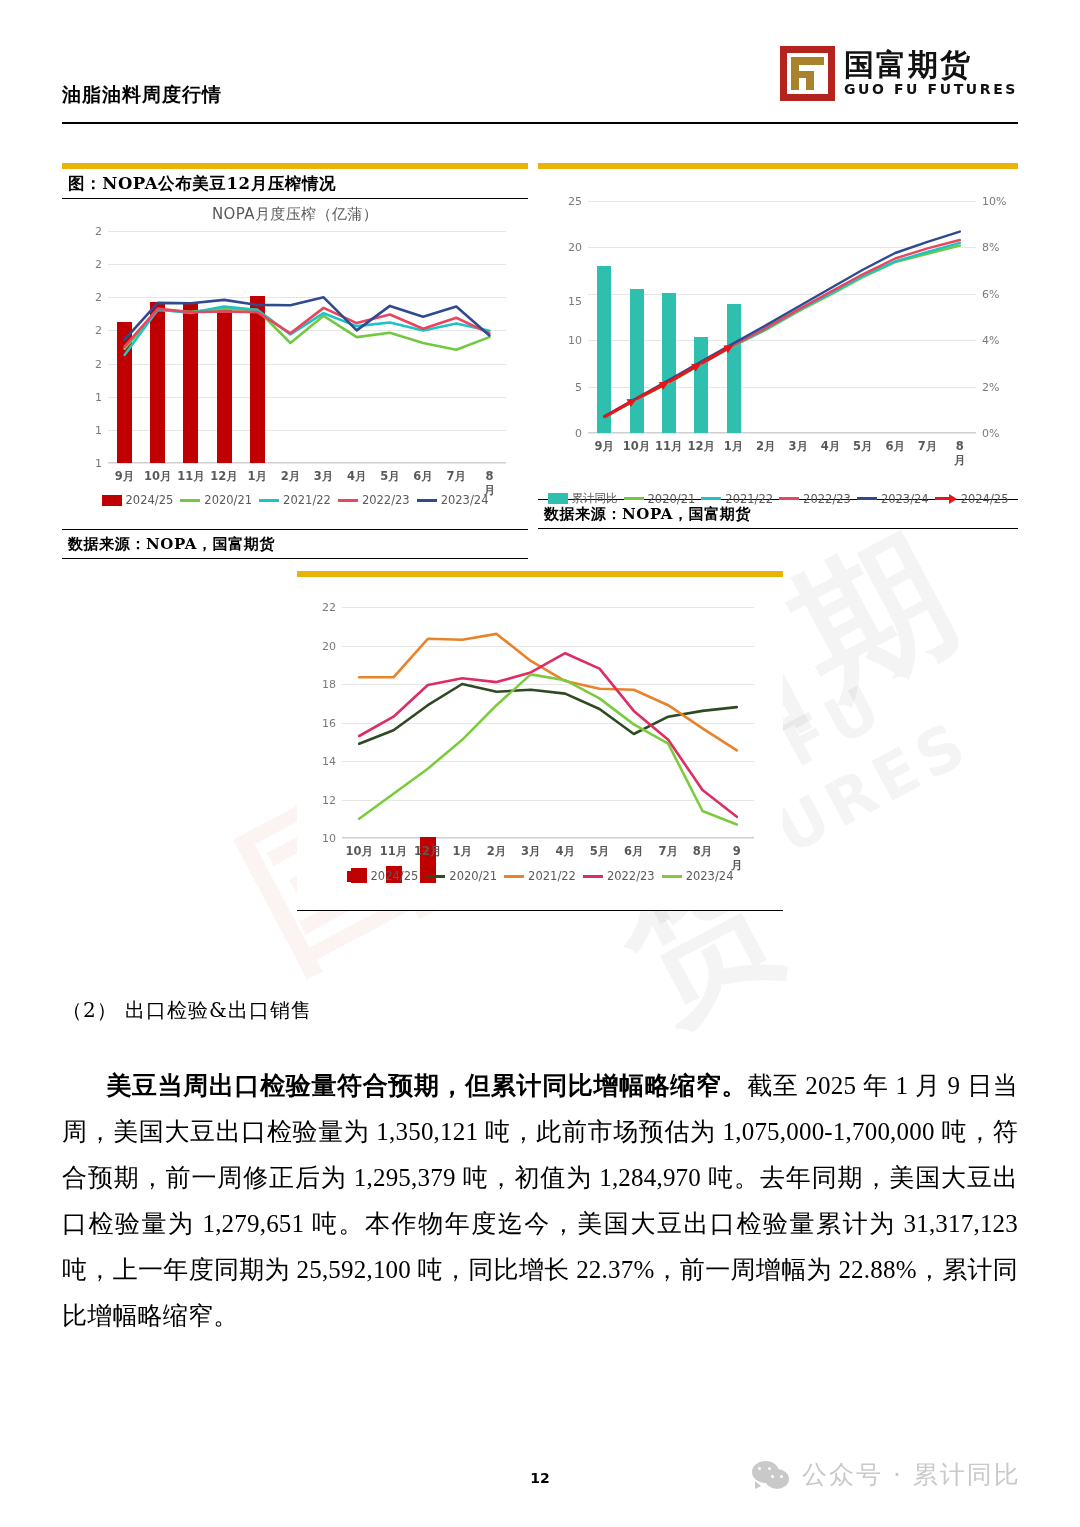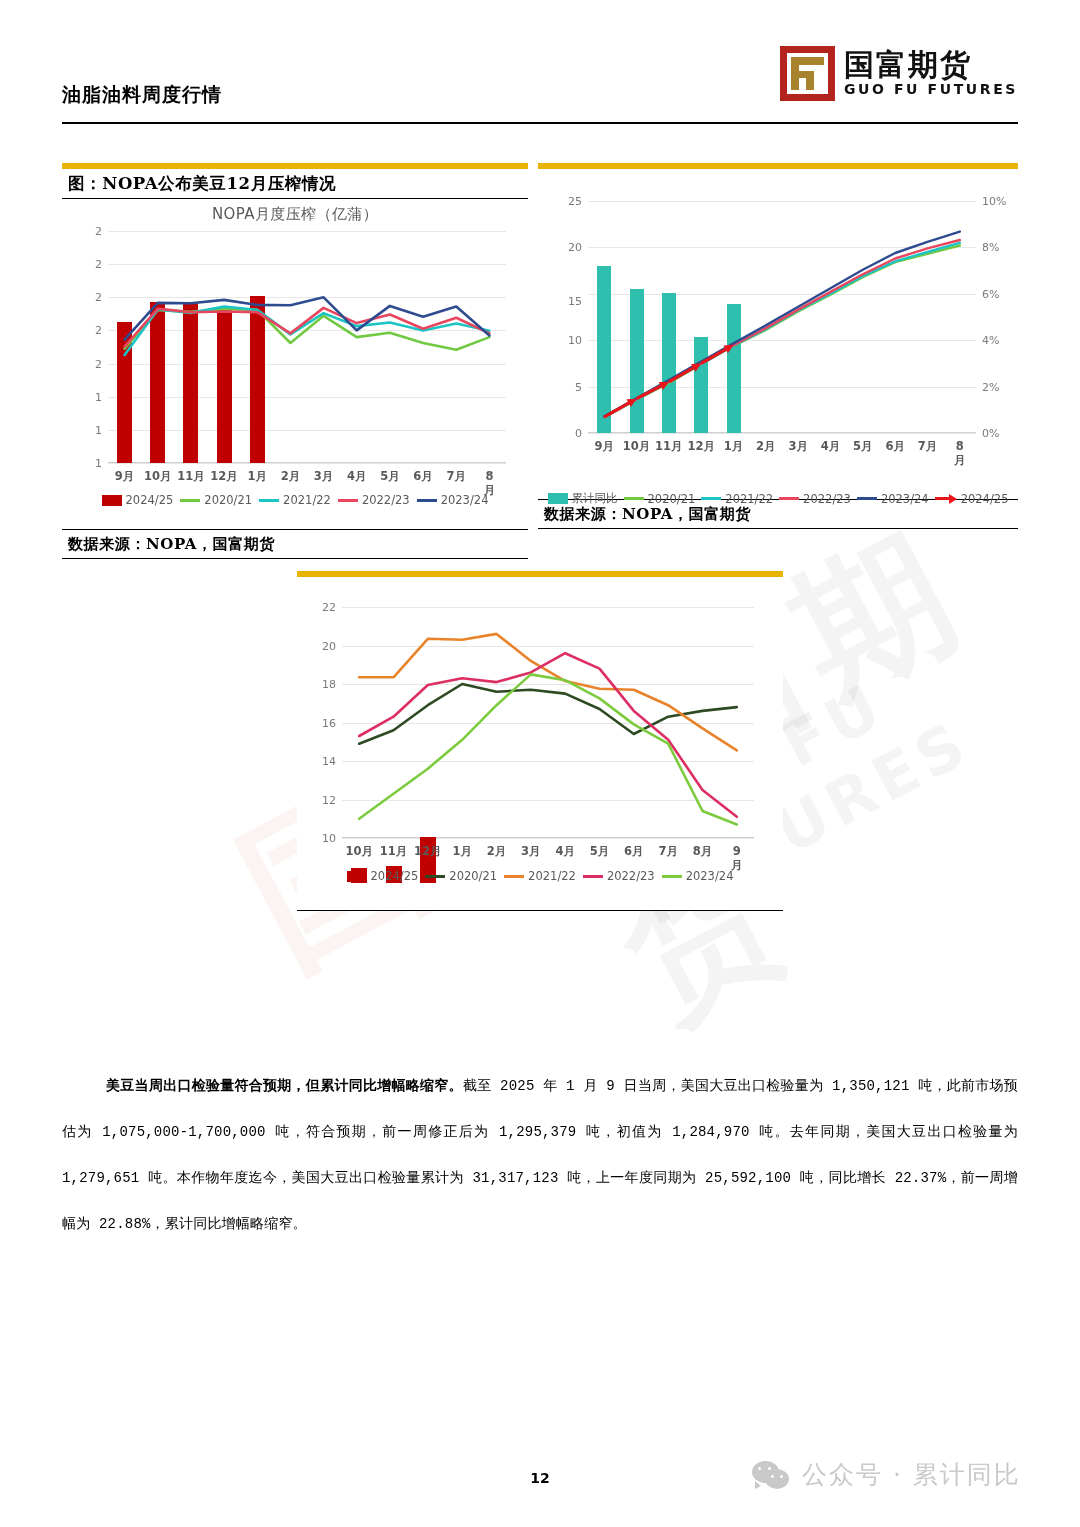--- a/index.html
+++ b/index.html
@@ -74,22 +74,22 @@
   .sw-arrow i{position:absolute;left:0;top:3.5px;width:14px;height:3px;background:#e8161a;}
   .sw-arrow b{position:absolute;right:0;top:0;width:0;height:0;
     border-top:5px solid transparent;border-bottom:5px solid transparent;border-left:8px solid #e8161a;}
 
   
   .sec-head{
     position:absolute;font-size:20px;font-family:"DejaVu Serif", serif;
     letter-spacing:1px;
   }
   .para{
-    position:absolute;font-size:14px;line-height:46px;
-    font-family:Liberation Mono, monospace;text-align:justify;letter-spacing:.2px;
+    position:absolute;font-size:25px;line-height:46px;
+    font-family:Liberation Serif, serif;text-align:justify;letter-spacing:.2px;
   }
   .para b{font-weight:700;}
 
   .pagenum{
     position:absolute;left:0;right:0;text-align:center;font-size:14px;
     font-weight:700;font-family:"DejaVu Sans", sans-serif;
   }
   .footer-wm{
     position:absolute;display:flex;align-items:center;gap:10px;
     color:#c9c9c9;font-size:25px;font-family:"DejaVu Sans", sans-serif;
@@ -360,20 +360,21 @@
             <span>2022/23</span>
           </div>
           <div class="legend-item">
             <span class="sw-line" style="background: rgb(124, 203, 62);"></span>
             <span>2023/24</span>
           </div>
         </div>
     </div>
   </div>
 
+  <div class="sec-head" style="left:62px;top:997px;">（2）  出口检验&amp;出口销售</div>
 
   <div class="para" style="left:62px;top:1063px;width:956px;">
     <span style="display:inline-block;width:44px;"></span><b>美豆当周出口检验量符合预期，但累计同比增幅略缩窄。</b><span>截至 2025 年 1 月 9 日当周，美国大豆出口检验量为 1,350,121 吨，此前市场预估为 1,075,000-1,700,000 吨，符合预期，前一周修正后为 1,295,379 吨，初值为 1,284,970 吨。去年同期，美国大豆出口检验量为 1,279,651 吨。本作物年度迄今，美国大豆出口检验量累计为 31,317,123 吨，上一年度同期为 25,592,100 吨，同比增长 22.37%，前一周增幅为 22.88%，累计同比增幅略缩窄。</span>
   </div>
 
   <div class="pagenum" style="top:1470px;">12</div>
 
   <div class="footer-wm" style="left:752px;top:1458px;">
     <span class="wechat-icon">
       <span class="b1"></span>

